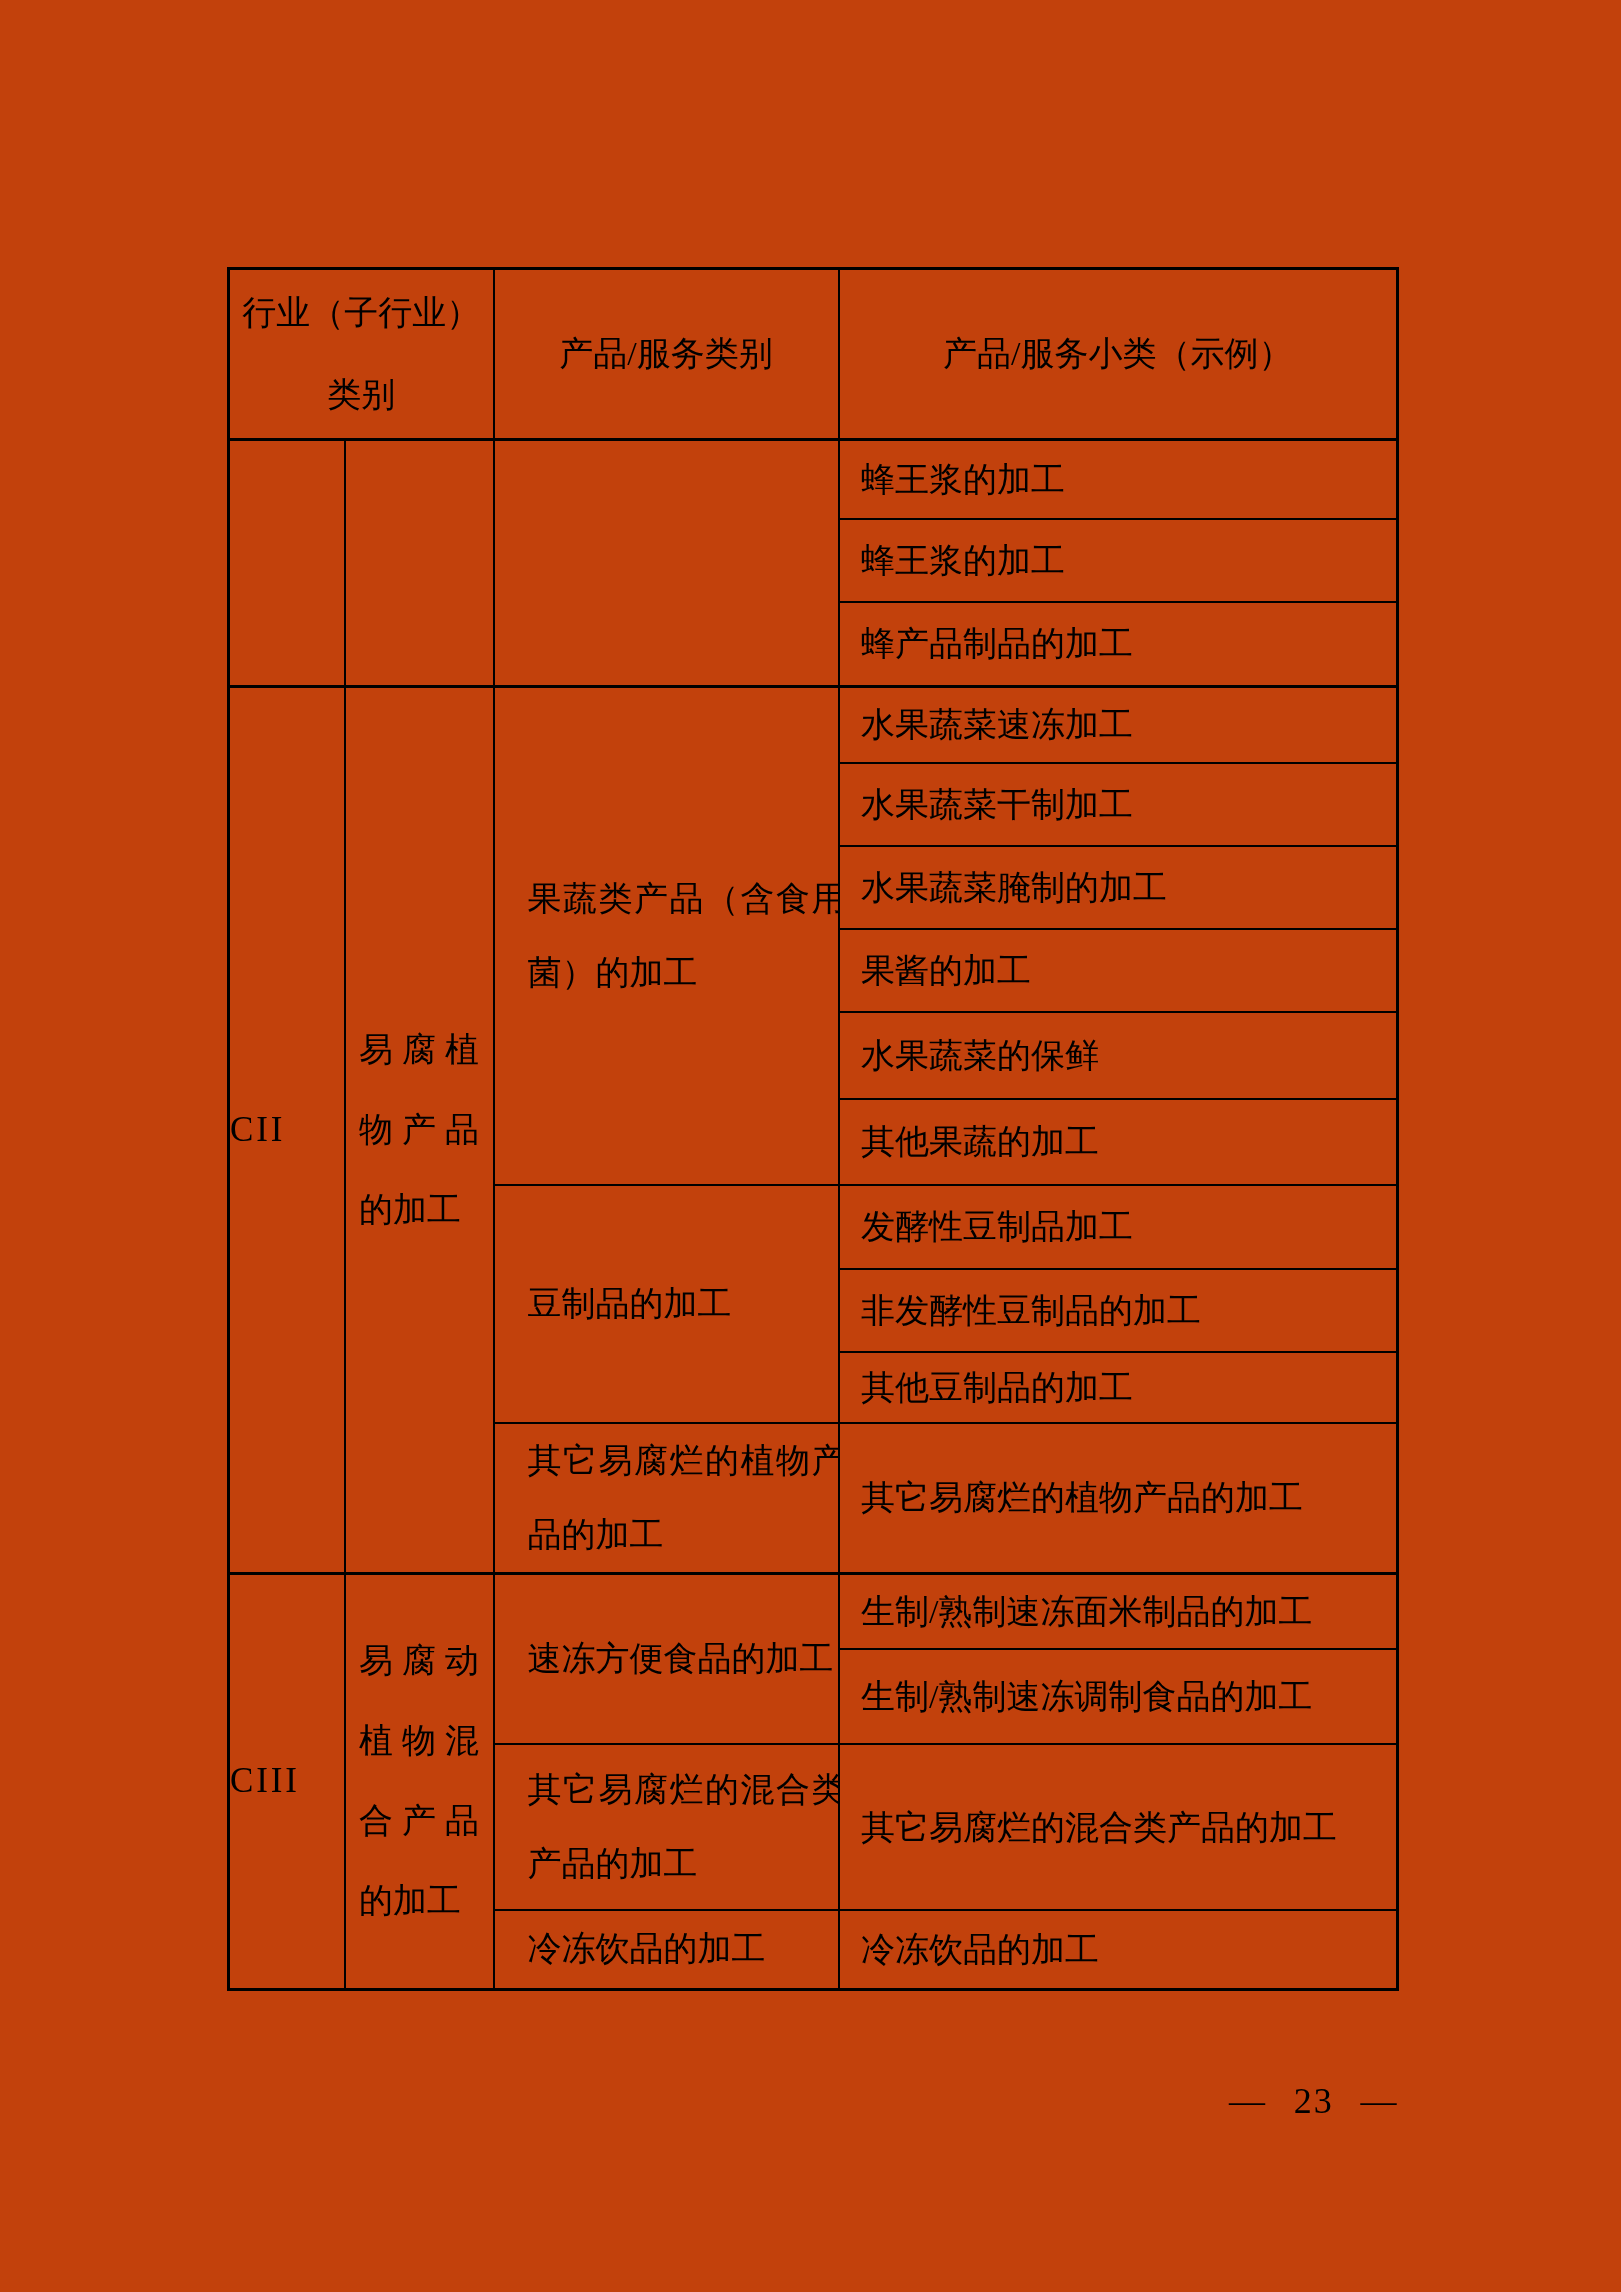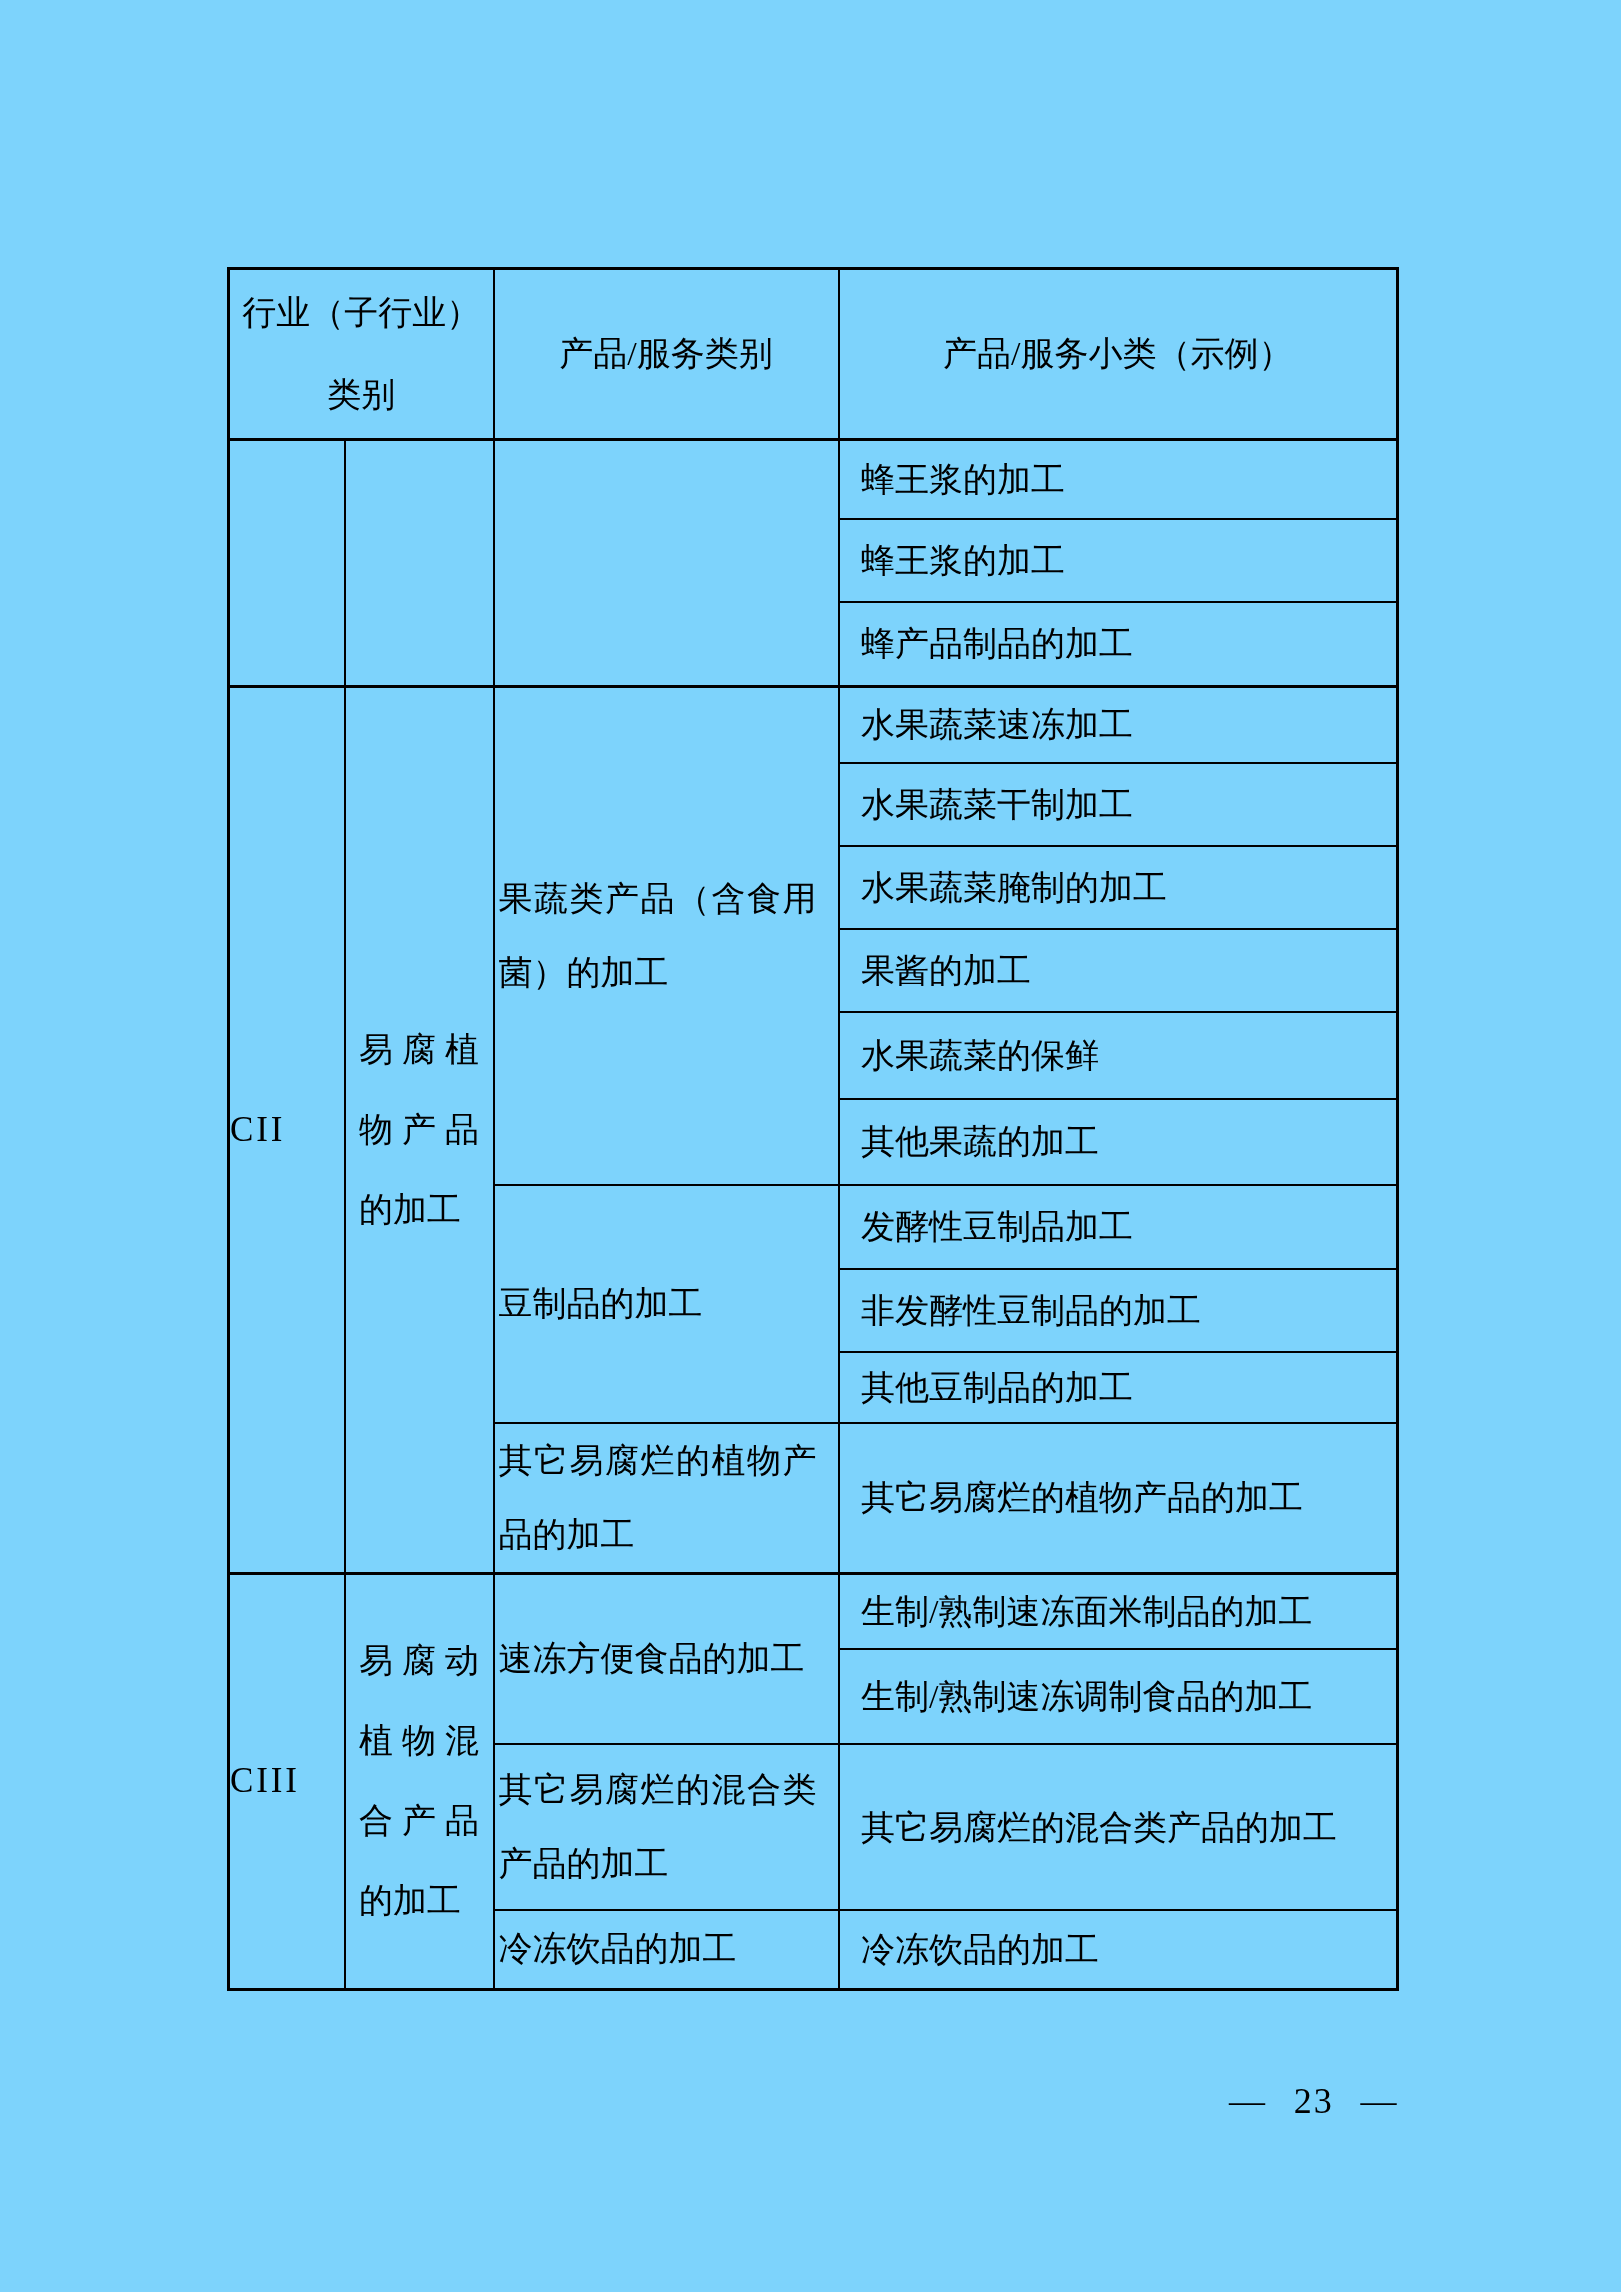--- a/index.html
+++ b/index.html
@@ -1,21 +1,21 @@
 <!DOCTYPE html>
 <html><head>
 <meta charset="utf-8">
 <style>
   html,body { margin:0; padding:0; }
   body {
     width:1621px; height:2293px; position:relative;
     background:#ffffff; color:#000000;
     font-family:"Liberation Serif","DejaVu Serif",serif;
   }
-  .page { position:absolute; left:0; top:0; width:1621px; height:2293px; background:#7dd3fc; }
+  .page { position:absolute; left:0; top:0; width:1621px; height:2293px; background:#c2410c; }
 
   table.doc {
     position:absolute; left:227px; top:267px;
     width:1168px; table-layout:fixed;
     border-collapse:collapse; border:3.9px solid #000;
   }
   td {
     border:2px solid #000; padding:0;
     vertical-align:middle; font-size:34px; color:#000;
     overflow:hidden;
@@ -25,21 +25,21 @@
 
   .hdr { text-align:center; line-height:82px; white-space:pre-line; }
 
   .code-cell { text-align:left; font-size:35px; letter-spacing:2.9px; }
 
   .cat-inner {
     width:120px; margin:0 auto;
     text-align:justify; line-height:80px;
   }
   .group-inner {
-    width:318px; margin-left:4px;
+    width:318px; margin-left:33px;
     text-align:justify; line-height:74px;
   }
   .item-cell { padding-left:21.6px; padding-right:19px; line-height:49px; }
 
   .footer {
     position:absolute; left:1221px; top:2080px;
     font-size:36px; letter-spacing:2px; word-spacing:15.7px;
     color:#000;
     margin-left:8px;
   }

